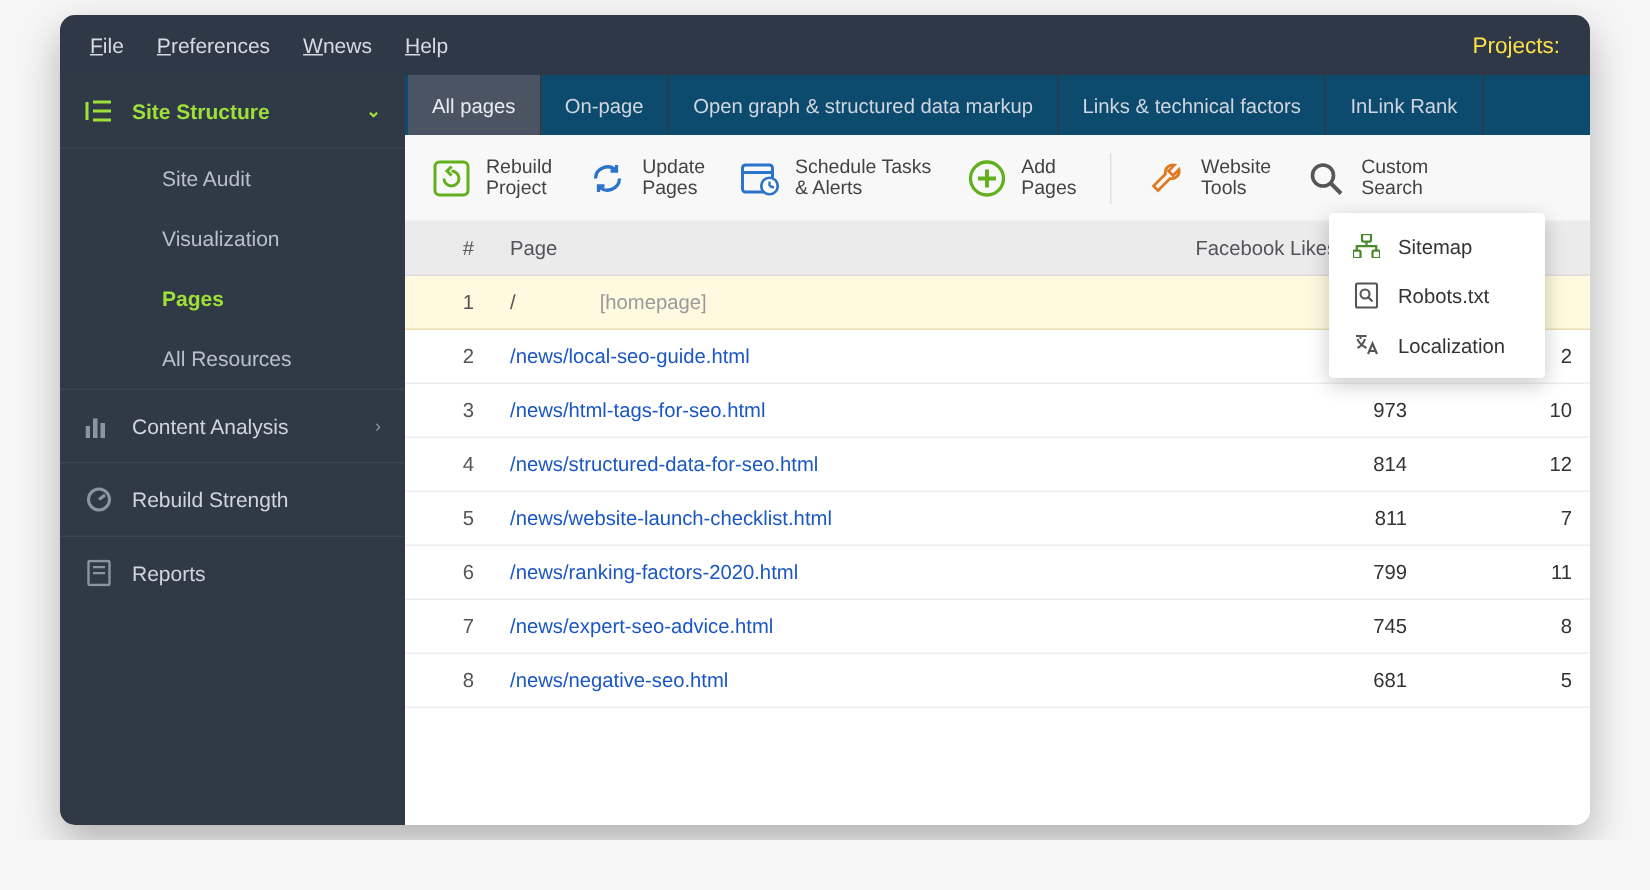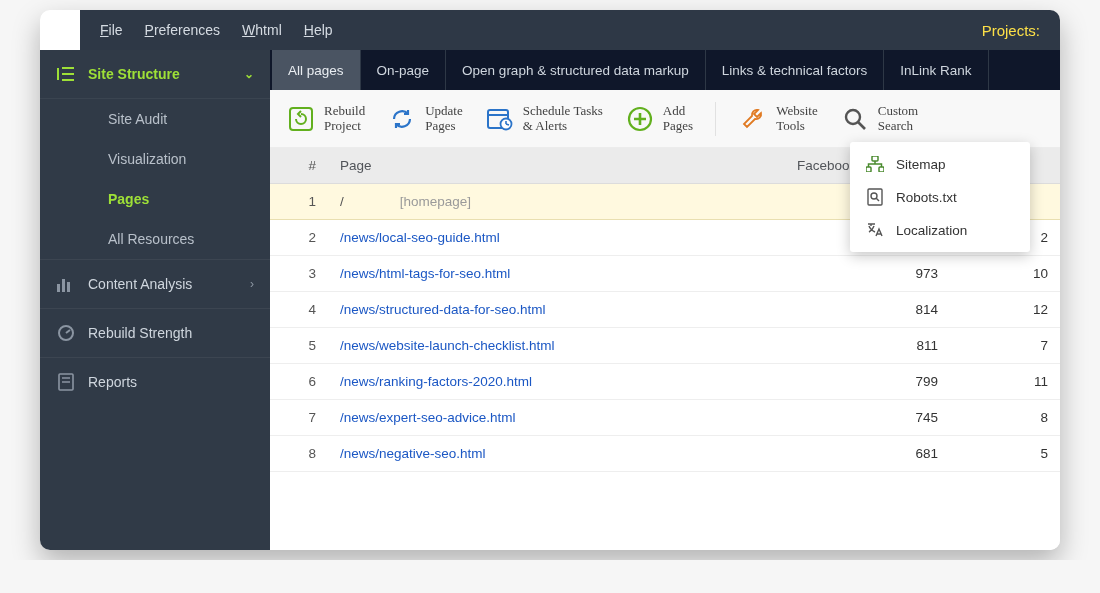--- a/index.html
+++ b/index.html
@@ -22,21 +22,20 @@
   }
   
   .menubar {
     background: #2e3846;
     height: 40px;
     display: flex;
     align-items: center;
     color: #d5dbe2;
     font-size: 14px;
     padding: 4px 20px;
-    margin-left: 40px;
   }
   .menubar .menu-item {
     margin-right: 22px;
     cursor: pointer;
   }
   .menubar .menu-item .ul { text-decoration: underline; }
   .menubar .spacer { flex: 1; }
   .menubar .projects { color: #fde047; font-weight: 500; font-size: 15px; }
 
   
@@ -79,21 +78,21 @@
   .main {
     flex: 1;
     display: flex;
     flex-direction: column;
     background: #fff;
     overflow: hidden;
     position: relative;
   }
   
   .tabs {
-    background: #0f172a;
+    background: #0c4a6e;
     height: 40px;
     display: flex;
     align-items: stretch;
     font-size: 13.5px;
     color: #cfd6de;
     padding-left: 2px;
   }
   .tab {
     padding: 0 16px;
     display: flex;
@@ -110,26 +109,24 @@
     background: #f8f8f8;
     border-bottom: 1px solid #ececec;
     height: 58px;
     display: flex;
     align-items: center;
     padding: 0 16px;
     gap: 22px;
   }
   .tool {
     display: flex;
-    align-items: center;
     cursor: pointer;
     font-size: 13px;
     color: #434343;
     line-height: 1.15;
-    font-family: Liberation Serif, serif;
   }
   .tool .ticon {
     width: 30px; height: 30px; margin-right: 8px;
     display: flex; align-items: center; justify-content: center;
   }
   .tool .tlabel { white-space: pre-line; }
   .tool-sep {
     width: 1px; height: 34px; background: #e1e1e1;
   }
   
@@ -158,21 +155,21 @@
   .col-last { width: 110px; }
   .col-fb-h, .col-last-h { text-align: right; }
   tbody tr.highlight { background: #fff9df; }
   tbody tr.highlight td { border-top: 1px solid #e9dfb0; border-bottom: 1px solid #e9dfb0; }
 
   
   .popover {
     position: absolute;
     top: 92px;
     right: 30px;
-    width: 180px;
+    width: 144px;
     background: #fff;
     border-radius: 3px;
     box-shadow: 0 4px 14px rgba(0,0,0,0.22);
     padding: 6px 0;
     z-index: 10;
     font-size: 13.5px;
   }
   .pop-item {
     display: flex;
     align-items: center;
@@ -183,21 +180,21 @@
   .pop-icon { width: 22px; margin-right: 10px; display: flex; align-items:center; justify-content:center; }
 </style>
 </head>
 <body>
 
 <div class="app">
 
   <div class="menubar">
     <span class="menu-item"><span class="ul">F</span><span>ile</span></span>
     <span class="menu-item"><span class="ul">P</span><span>references</span></span>
-    <span class="menu-item"><span class="ul">W</span><span>html</span></span>
+    <span class="menu-item"><span class="ul">W</span><span>news</span></span>
     <span class="menu-item"><span class="ul">H</span><span>elp</span></span>
     <span class="spacer"></span>
     <span class="projects">Projects:</span>
   </div>
 
   <div class="body">
 
     <div class="sidebar">
       <div class="side-block side-header">
         <span class="side-icon">

